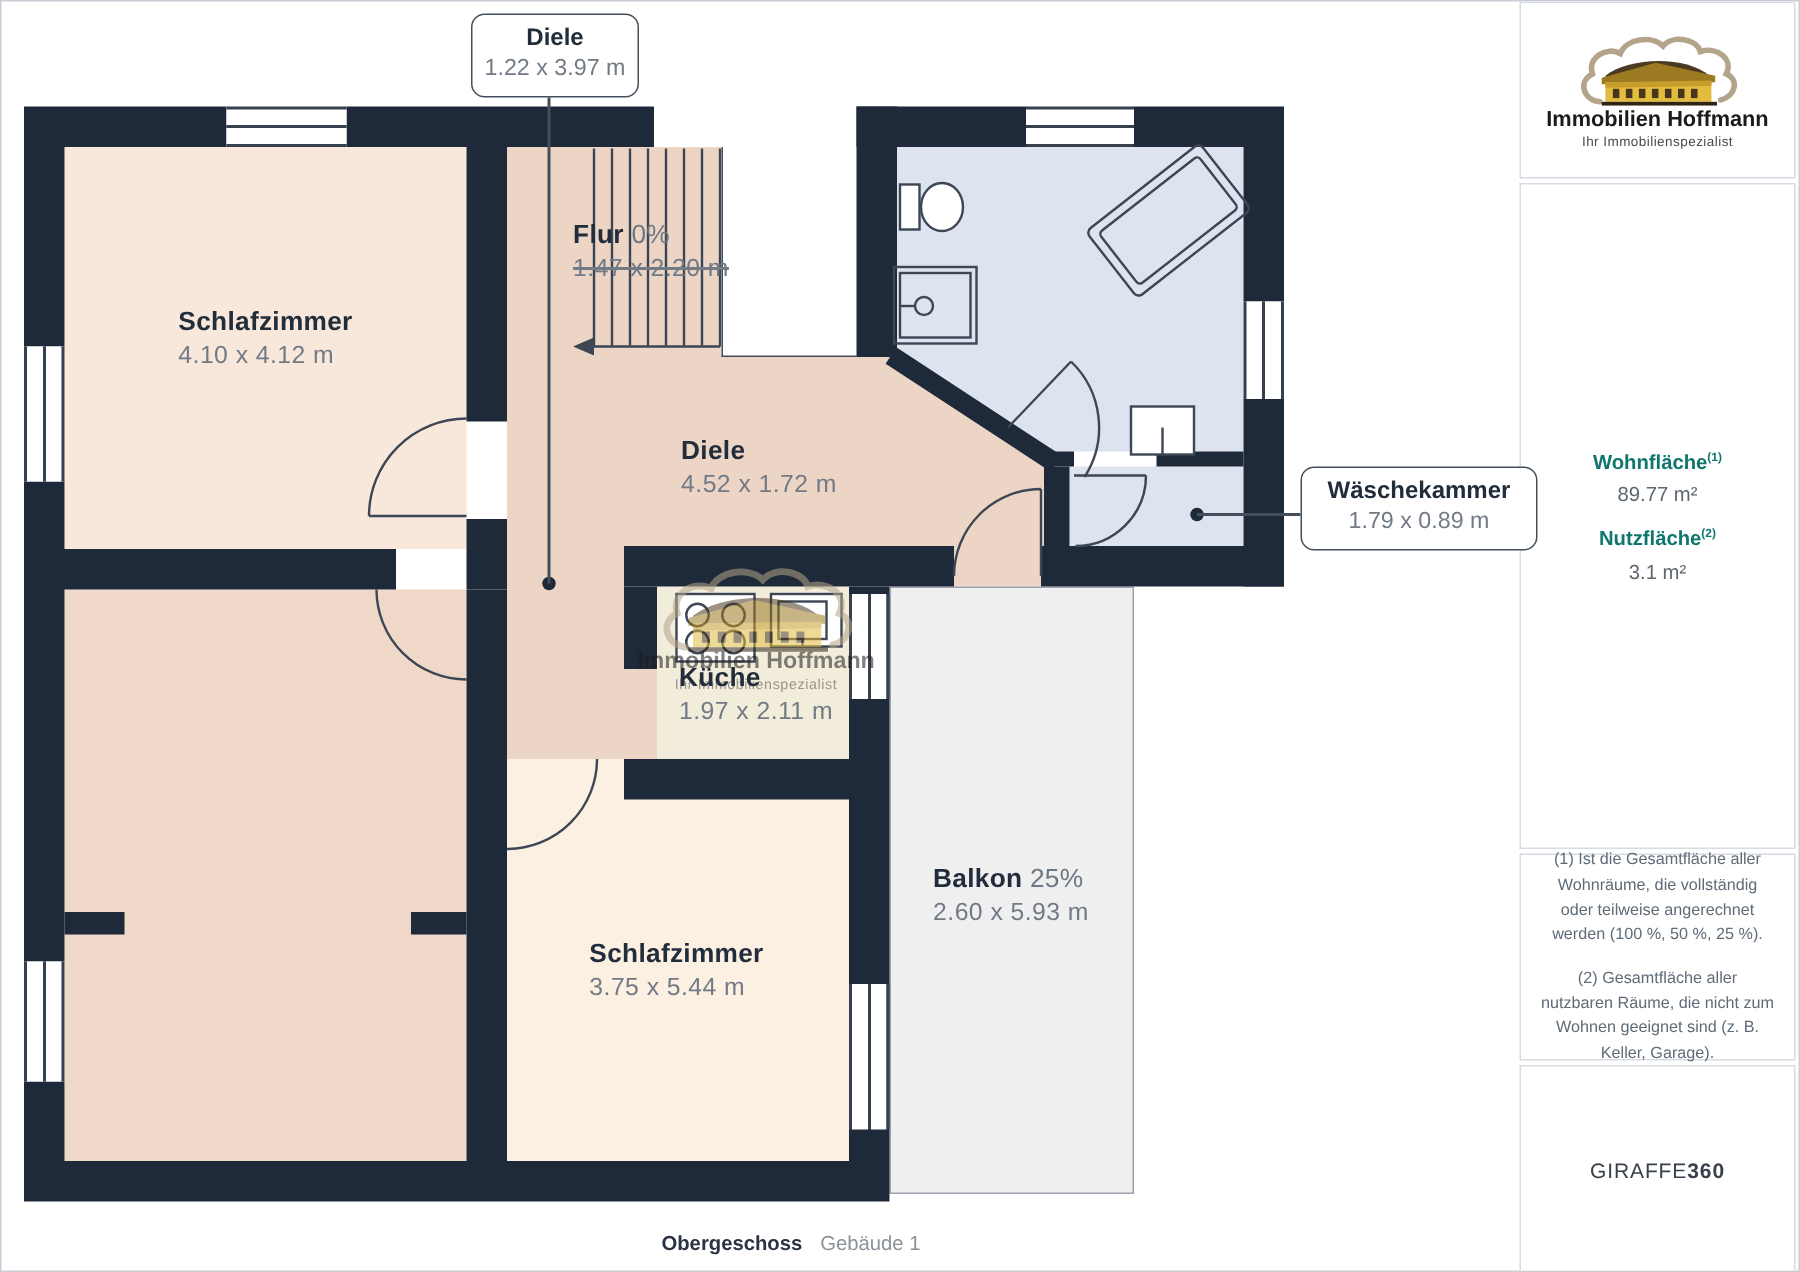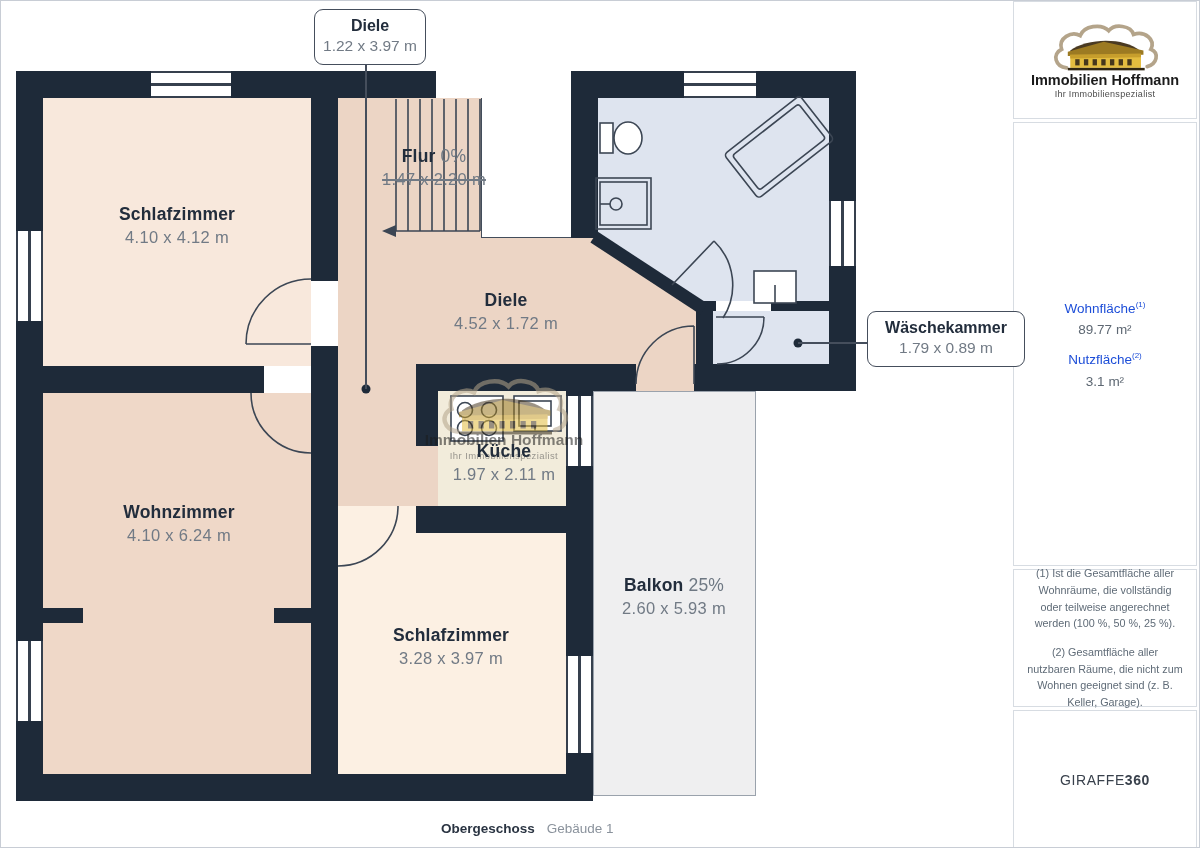--- a/index.html
+++ b/index.html
@@ -13,21 +13,21 @@
   .win{position:absolute;background:#fff;box-sizing:border-box;}
   .win.h{border-top:2px solid #36404e;border-bottom:2px solid #36404e;
          background:linear-gradient(#fff 0 45%,#36404e 45% 55%,#fff 55%);}
   .win.v{border-left:2px solid #36404e;border-right:2px solid #36404e;
          background:linear-gradient(90deg,#fff 0 45%,#36404e 45% 55%,#fff 55%);}
   .void{position:absolute;background:#fff;border-left:1.6px solid #434d5b;border-bottom:1.6px solid #434d5b;box-sizing:border-box;}
   .topgap{position:absolute;background:#fff;}
   .balkon-edge{border:1.5px solid #9aa2ac;box-sizing:border-box;}
   svg.overlay{position:absolute;left:0;top:0;}
   
-  .rlabel{position:absolute;transform:translateX(-50%);text-align:center;white-space:nowrap;z-index:6;}
+  .rlabel{position:absolute;transform:translateX(-50%);white-space:nowrap;z-index:6;}
   .rn{font-size:17.5px;font-weight:700;color:#222d3c;letter-spacing:.2px;}
   .rn .sfx{font-weight:400;color:#6e7883;margin-left:5px;}
   .rn .sfx:empty{margin:0;}
   .rd{font-size:16.5px;color:#717a85;margin-top:3px;letter-spacing:.3px;}
   .rd.struck{text-decoration:line-through;text-decoration-thickness:1.5px;}
   
   .callout{position:absolute;background:#fff;border:1.6px solid #454e5c;border-radius:9px;
            text-align:center;z-index:9;box-sizing:border-box;padding-top:7px;}
   .callout .cn{font-size:16px;font-weight:700;color:#222d3c;}
   .callout .cd{font-size:15.5px;color:#717a85;margin-top:2px;}
@@ -36,21 +36,21 @@
   #watermark{position:absolute;left:412px;top:375px;width:182px;text-align:center;opacity:.55;z-index:5;pointer-events:none;}
   #watermark .wm-name{font-size:15.5px;font-weight:700;color:#1c1c1c;margin-top:-24px;}
   #watermark .wm-tag{font-size:9.5px;color:#4c4c4c;letter-spacing:.4px;margin-top:1px;}
   
   .card{position:absolute;left:1012px;width:184px;background:#fff;border:1px solid #d7dce2;box-sizing:border-box;}
   #card-logo{top:0;height:118px;display:flex;flex-direction:column;align-items:center;justify-content:center;}
   #card-logo .lg-name{font-size:14.5px;font-weight:700;color:#1b1b1b;margin-top:-12px;}
   #card-logo .lg-tag{font-size:9px;color:#4c4c4c;letter-spacing:.3px;margin-top:1px;}
   #card-stats{top:121px;height:444px;display:flex;flex-direction:column;align-items:center;justify-content:center;gap:14px;}
   .stat{text-align:center;}
-  .stat .sl{font-size:13.5px;font-weight:400;color:#1d4ed8;}
+  .stat .sl{font-size:13.5px;font-weight:700;color:#0f766e;}
   .stat .sl sup{font-size:8px;}
   .stat .sv{font-size:13.5px;color:#5d6772;margin-top:7px;}
   #card-notes{top:568px;height:138px;display:flex;flex-direction:column;justify-content:center;gap:12px;padding:0 13px;}
   #card-notes p,#card-legal p{font-size:10.8px;line-height:1.55;color:#5f6b77;text-align:center;margin:0;}
   #card-legal{top:709px;height:139px;display:flex;flex-direction:column;justify-content:center;gap:15px;padding:0 13px;}
   .g360{text-align:center;font-size:14px;letter-spacing:.6px;color:#39414c;}
   .g360 b{font-weight:700;}
   
   #footer{position:absolute;left:440px;top:820px;font-size:13.5px;z-index:6;}
   #footer .ft-floor{font-weight:700;color:#2a3442;}
@@ -197,27 +197,23 @@
     <div class="rd struck">1.47 x 2.20 m</div>
   </div>
   <div class="rlabel" style="left:505px;top:289px">
     <div class="rn"><span>Diele</span><span class="sfx"></span></div>
     <div class="rd">4.52 x 1.72 m</div>
   </div>
   <div class="rlabel" style="left:503px;top:440px">
     <div class="rn"><span>Küche</span><span class="sfx"></span></div>
     <div class="rd">1.97 x 2.11 m</div>
   </div>
-  <div class="rlabel" style="left:178px;top:501px">
-    <div class="rn"><span>Wohnzimmer</span><span class="sfx"></span></div>
-    <div class="rd">4.10 x 6.24 m</div>
-  </div>
   <div class="rlabel" style="left:450px;top:624px">
     <div class="rn"><span>Schlafzimmer</span><span class="sfx"></span></div>
-    <div class="rd">3.28 x 3.97 m</div>
+    <div class="rd">3.75 x 5.44 m</div>
   </div>
   <div class="rlabel" style="left:673px;top:574px">
     <div class="rn"><span>Balkon</span><span class="sfx">25%</span></div>
     <div class="rd">2.60 x 5.93 m</div>
   </div>
 
   <div class="leader" style="left:364px;top:64px;width:2px;height:324px"></div>
   <div class="leader" style="left:797px;top:341px;width:69px;height:2px"></div>
   <div class="callout" style="left:313px;top:8px;width:112px;height:56px">
     <div class="cn">Diele</div>

